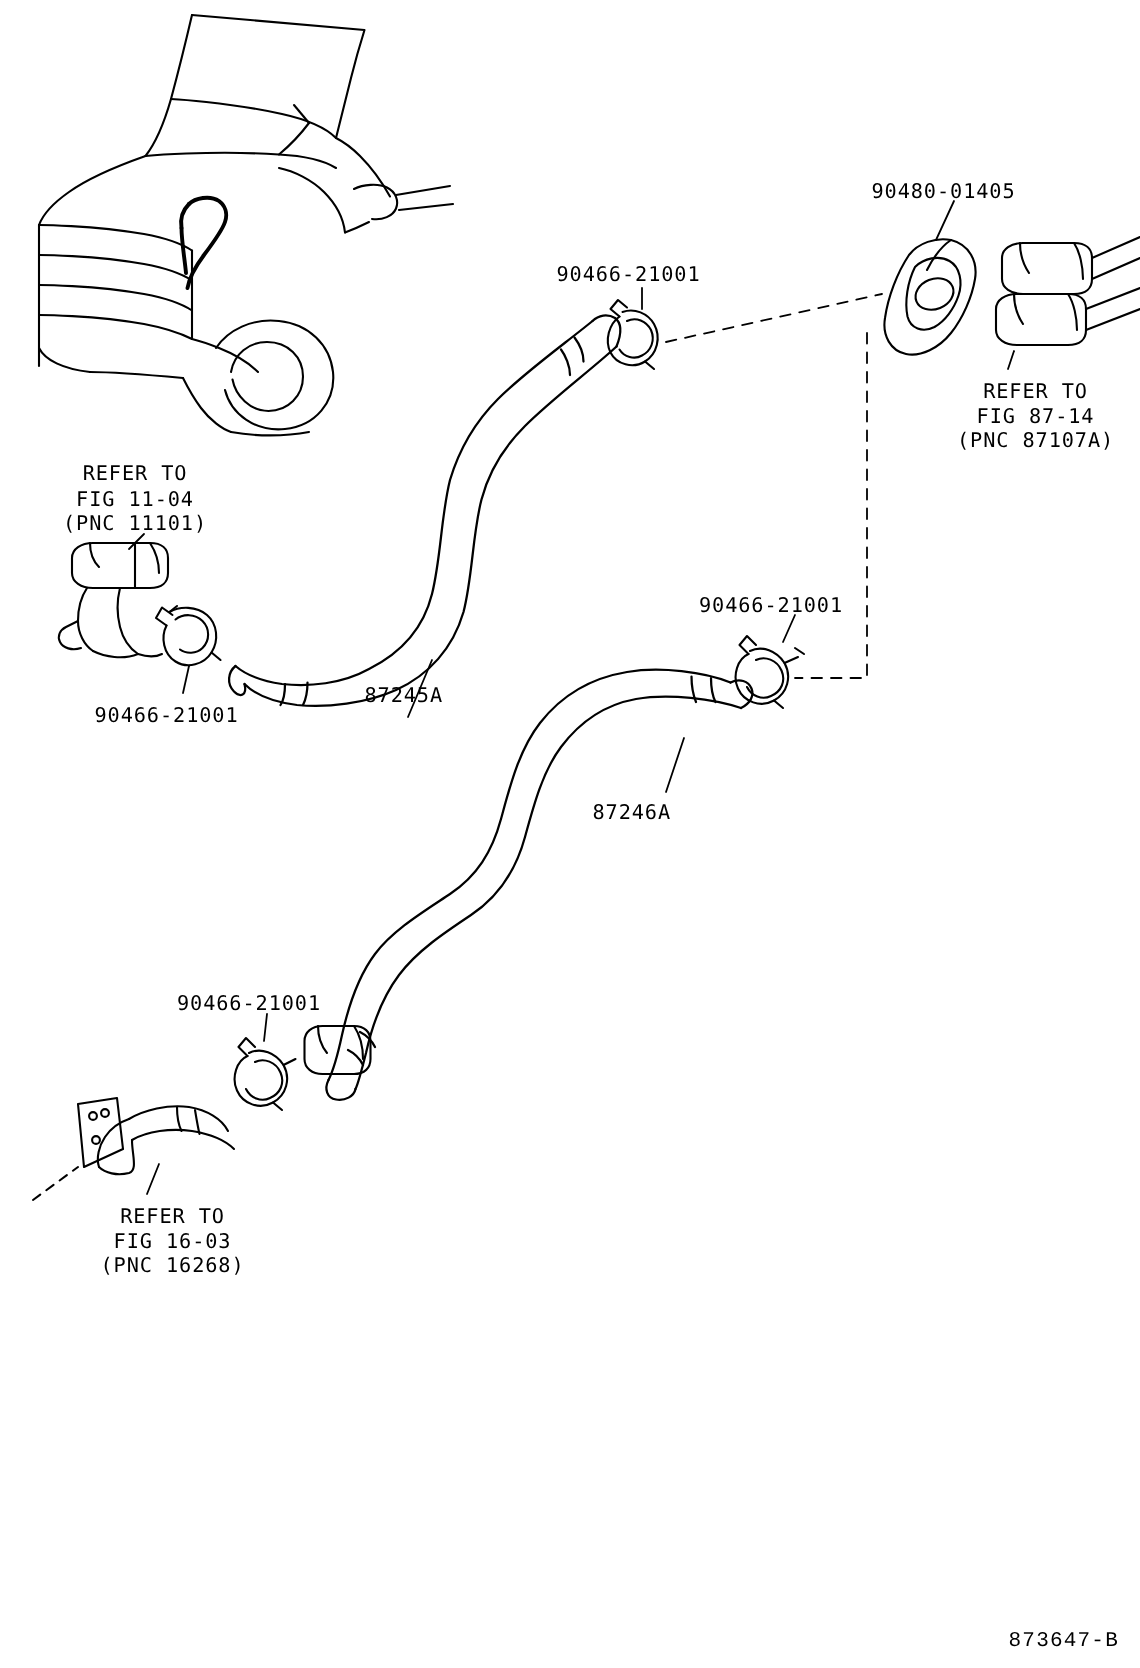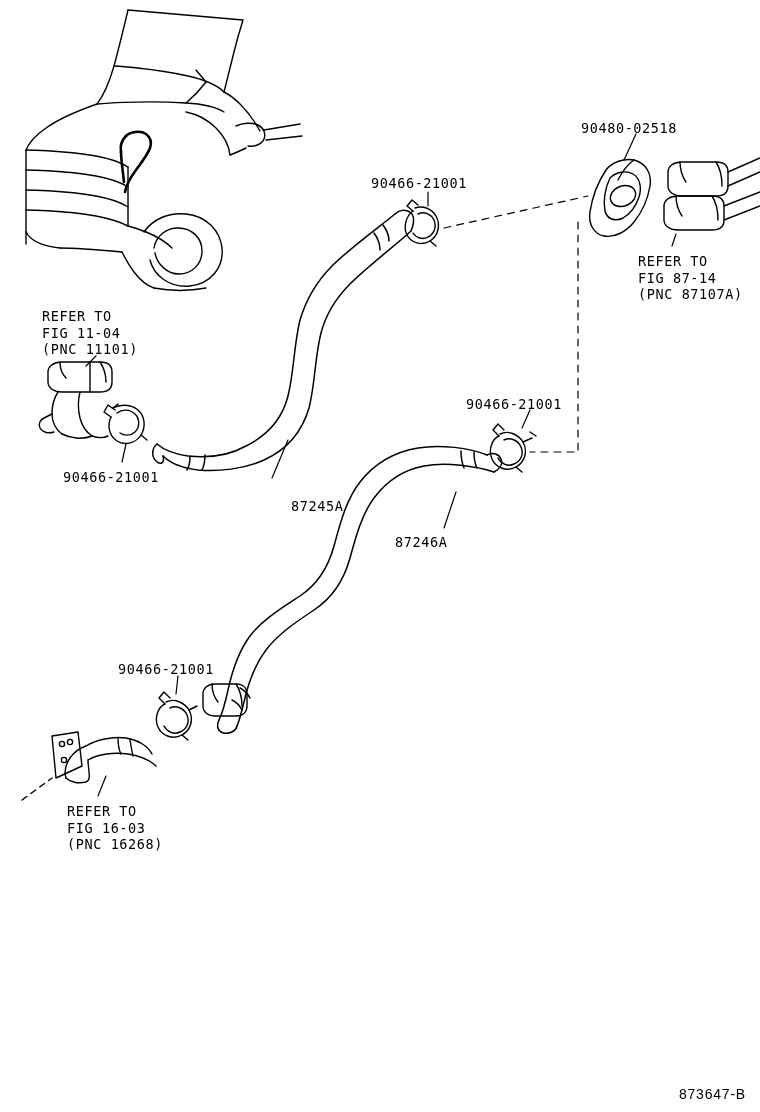--- a/index.html
+++ b/index.html
@@ -30,26 +30,27 @@
     position: absolute;
     font-family: "DejaVu Sans Mono", monospace;
     font-size: 13.5px;
     letter-spacing: 0.6px;
     line-height: 16px;
     white-space: pre;
     color: #000;
   }
   .lbl.multi {
     line-height: 16.5px;
+    text-align: center;
   }
   .footer-code {
     position: absolute;
     right: 14px;
     bottom: 10px;
-    font-family: Liberation Sans, sans-serif;
+    font-family: Liberation Mono, monospace;
     font-size: 14px;
     letter-spacing: 0.8px;
     white-space: pre;
     margin-top: 44px;
   }
 </style>
 </head>
 <body>
 
 <div id="diagram-root">
@@ -263,33 +264,33 @@
       <g stroke-width="1.2" stroke-dasharray="7 6">
         <path d="M444 228 L588 196"></path>
         <path d="M578 222 L578 452 L530 452"></path>
       </g>
 
     </g>
   </svg>
 
   <div class="lbl" style="left:371px; top:175px;">90466-21001</div>
 
-  <div class="lbl" style="left:581px; top:120px;">90480-02518</div>
+  <div class="lbl" style="left:581px; top:120px;">90480-01405</div>
 
   <div class="lbl multi" style="left:638px; top:253px;">REFER TO
 FIG 87-14
 (PNC 87107A)</div>
 
   <div class="lbl multi" style="left:42px; top:308px;">REFER TO
 FIG 11-04
 (PNC 11101)</div>
 
   <div class="lbl" style="left:63px; top:469px;">90466-21001</div>
 
-  <div class="lbl" style="left:243px; top:498px;margin-left:48px;">87245A</div>
+  <div class="lbl" style="left:243px; top:456px;">87245A</div>
 
   <div class="lbl" style="left:466px; top:396px;">90466-21001</div>
 
   <div class="lbl" style="left:395px; top:534px;">87246A</div>
 
   <div class="lbl" style="left:118px; top:661px;">90466-21001</div>
 
   <div class="lbl multi" style="left:67px; top:803px;">REFER TO
 FIG 16-03
 (PNC 16268)</div>

